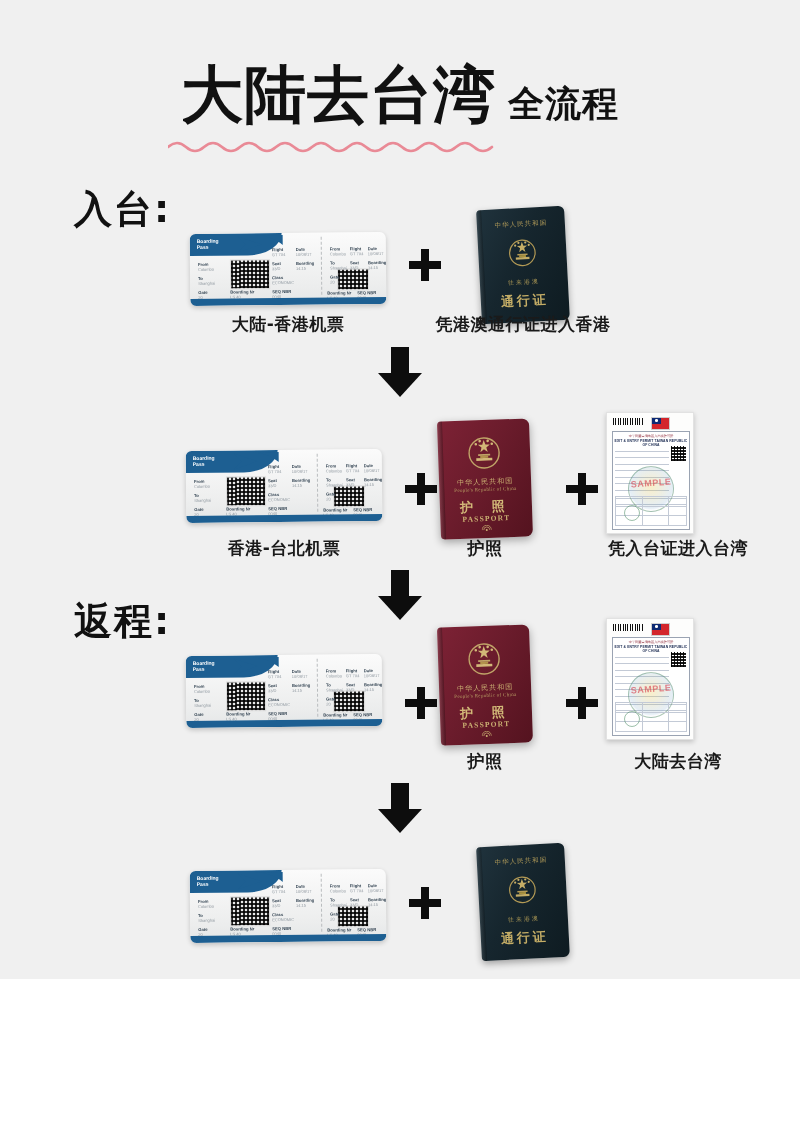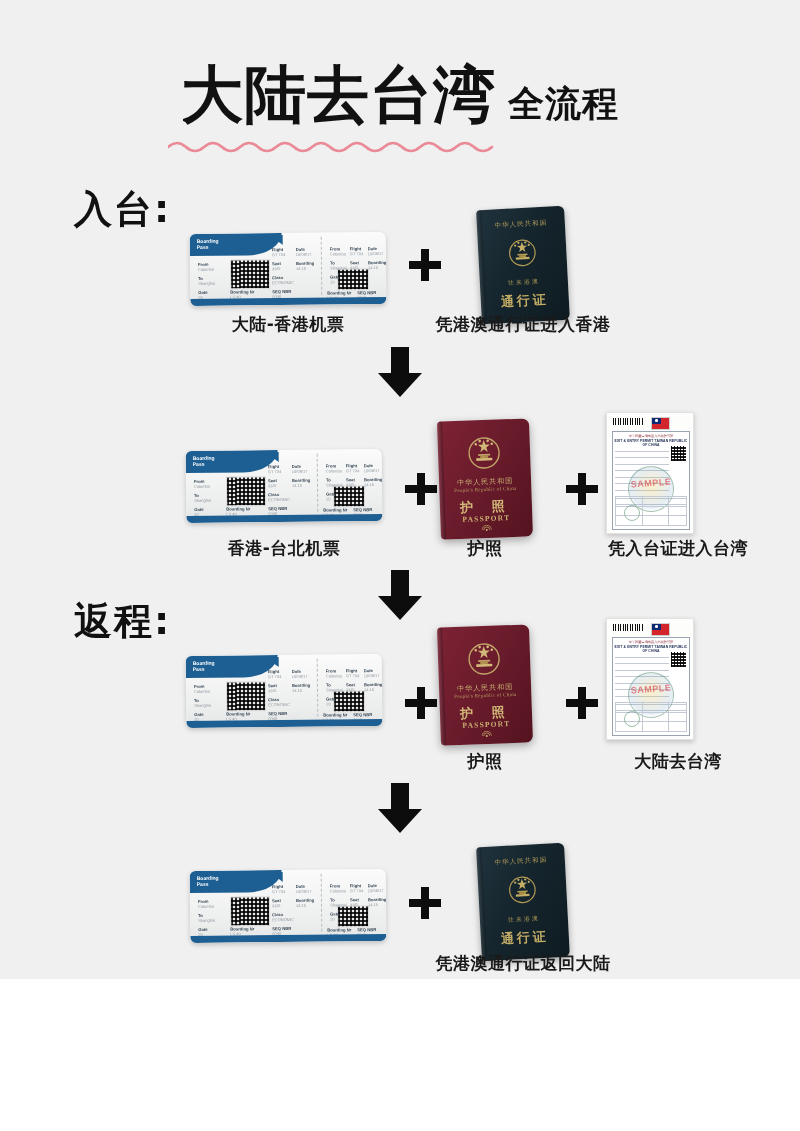--- a/index.html
+++ b/index.html
@@ -807,15 +807,14 @@
         <circle cx="24" cy="9" r="1.3" fill="#c4ad66"></circle>
         <circle cx="28" cy="12" r="1.3" fill="#c4ad66"></circle>
         <rect x="12" y="26" width="16" height="2.6" fill="#c4ad66"></rect>
         <rect x="14" y="22" width="12" height="1.8" fill="#b39a55"></rect>
         <rect x="16" y="23.6" width="8" height="2.4" fill="#a8913f"></rect>
       </svg>
       <div class="pm-line2">往来港澳</div>
       <div class="pm-line3">通行证</div>
     </div>
   </div>
-  <div class="caption" style="left:413px; top:952px; width:220px;">凭港澳通行证返回大陆</div>
 
 </div>
 
 </body></html>

